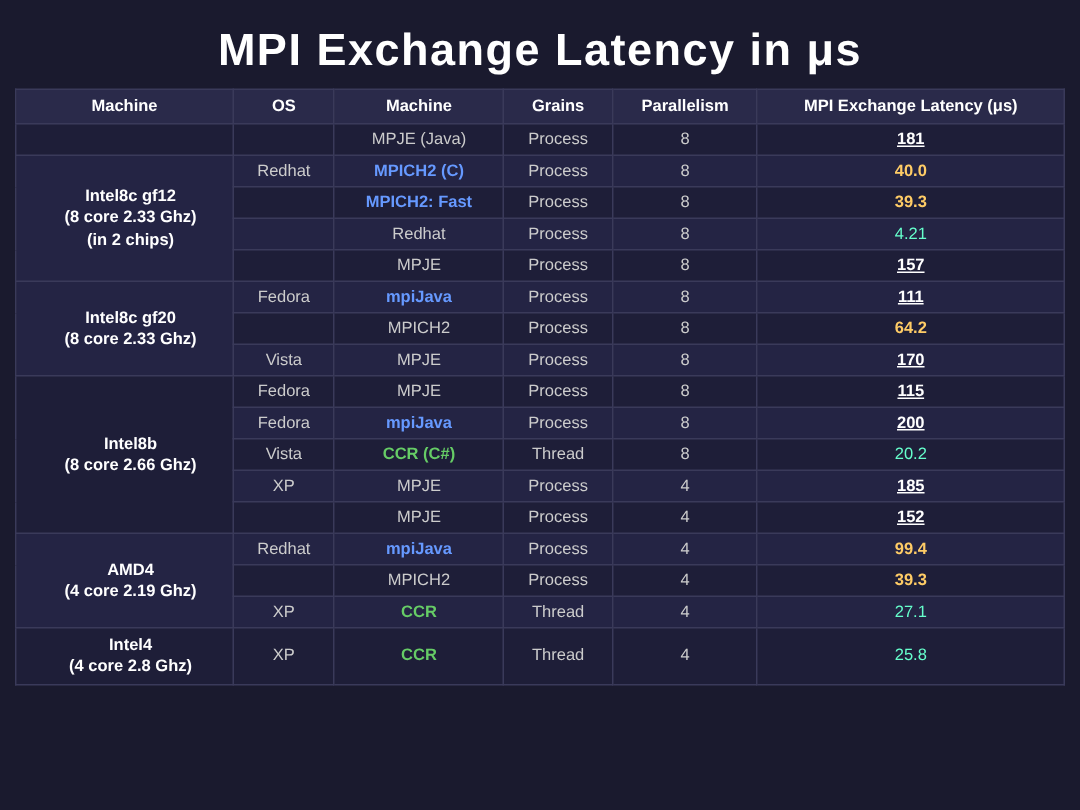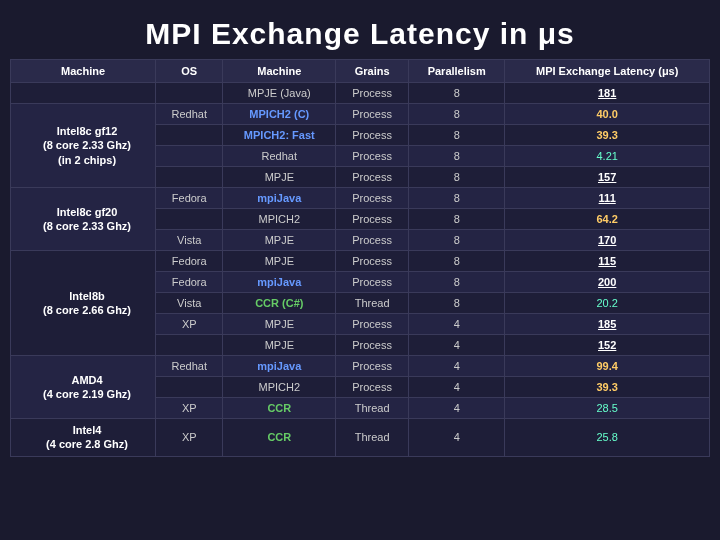--- a/index.html
+++ b/index.html
@@ -216,21 +216,21 @@
           <td class="normal">MPICH2</td>
           <td>Process</td>
           <td>4</td>
           <td class="latency-mid">39.3</td>
         </tr>
         <tr>
           <td>XP</td>
           <td class="highlight-green">CCR</td>
           <td>Thread</td>
           <td>4</td>
-          <td class="latency-low">28.5</td>
+          <td class="latency-low">27.1</td>
         </tr>
         <tr>
           <td class="machine-cell" rowspan="1">Intel4<br>(4 core 2.8 Ghz)</td>
           <td>XP</td>
           <td class="highlight-green">CCR</td>
           <td>Thread</td>
           <td>4</td>
           <td class="latency-low">25.8</td>
         </tr>
       </tbody>

